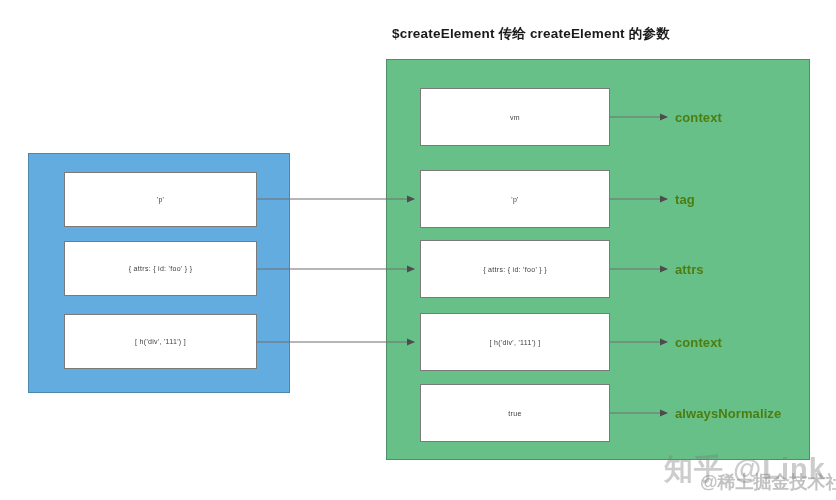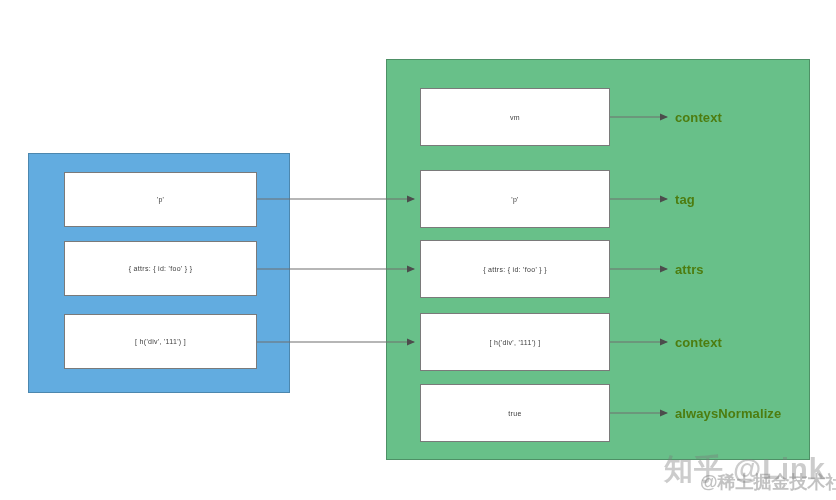--- a/index.html
+++ b/index.html
@@ -128,20 +128,21 @@
     color: rgba(120,120,120,0.45);
     white-space: nowrap;
   }
 </style>
 </head>
 <body>
 
 <div id="canvas">
 
 
+  <div class="caption" id="caption-right">$createElement 传给 createElement 的参数</div>
 
   <div class="panel" id="blue-panel"></div>
 
   <div class="vbox lbox" id="lbox-0">
     <span class="vbox-label">'p'</span>
   </div>
   <div class="vbox lbox" id="lbox-1">
     <span class="vbox-label">{ attrs: { id: 'foo' } }</span>
   </div>
   <div class="vbox lbox" id="lbox-2">

